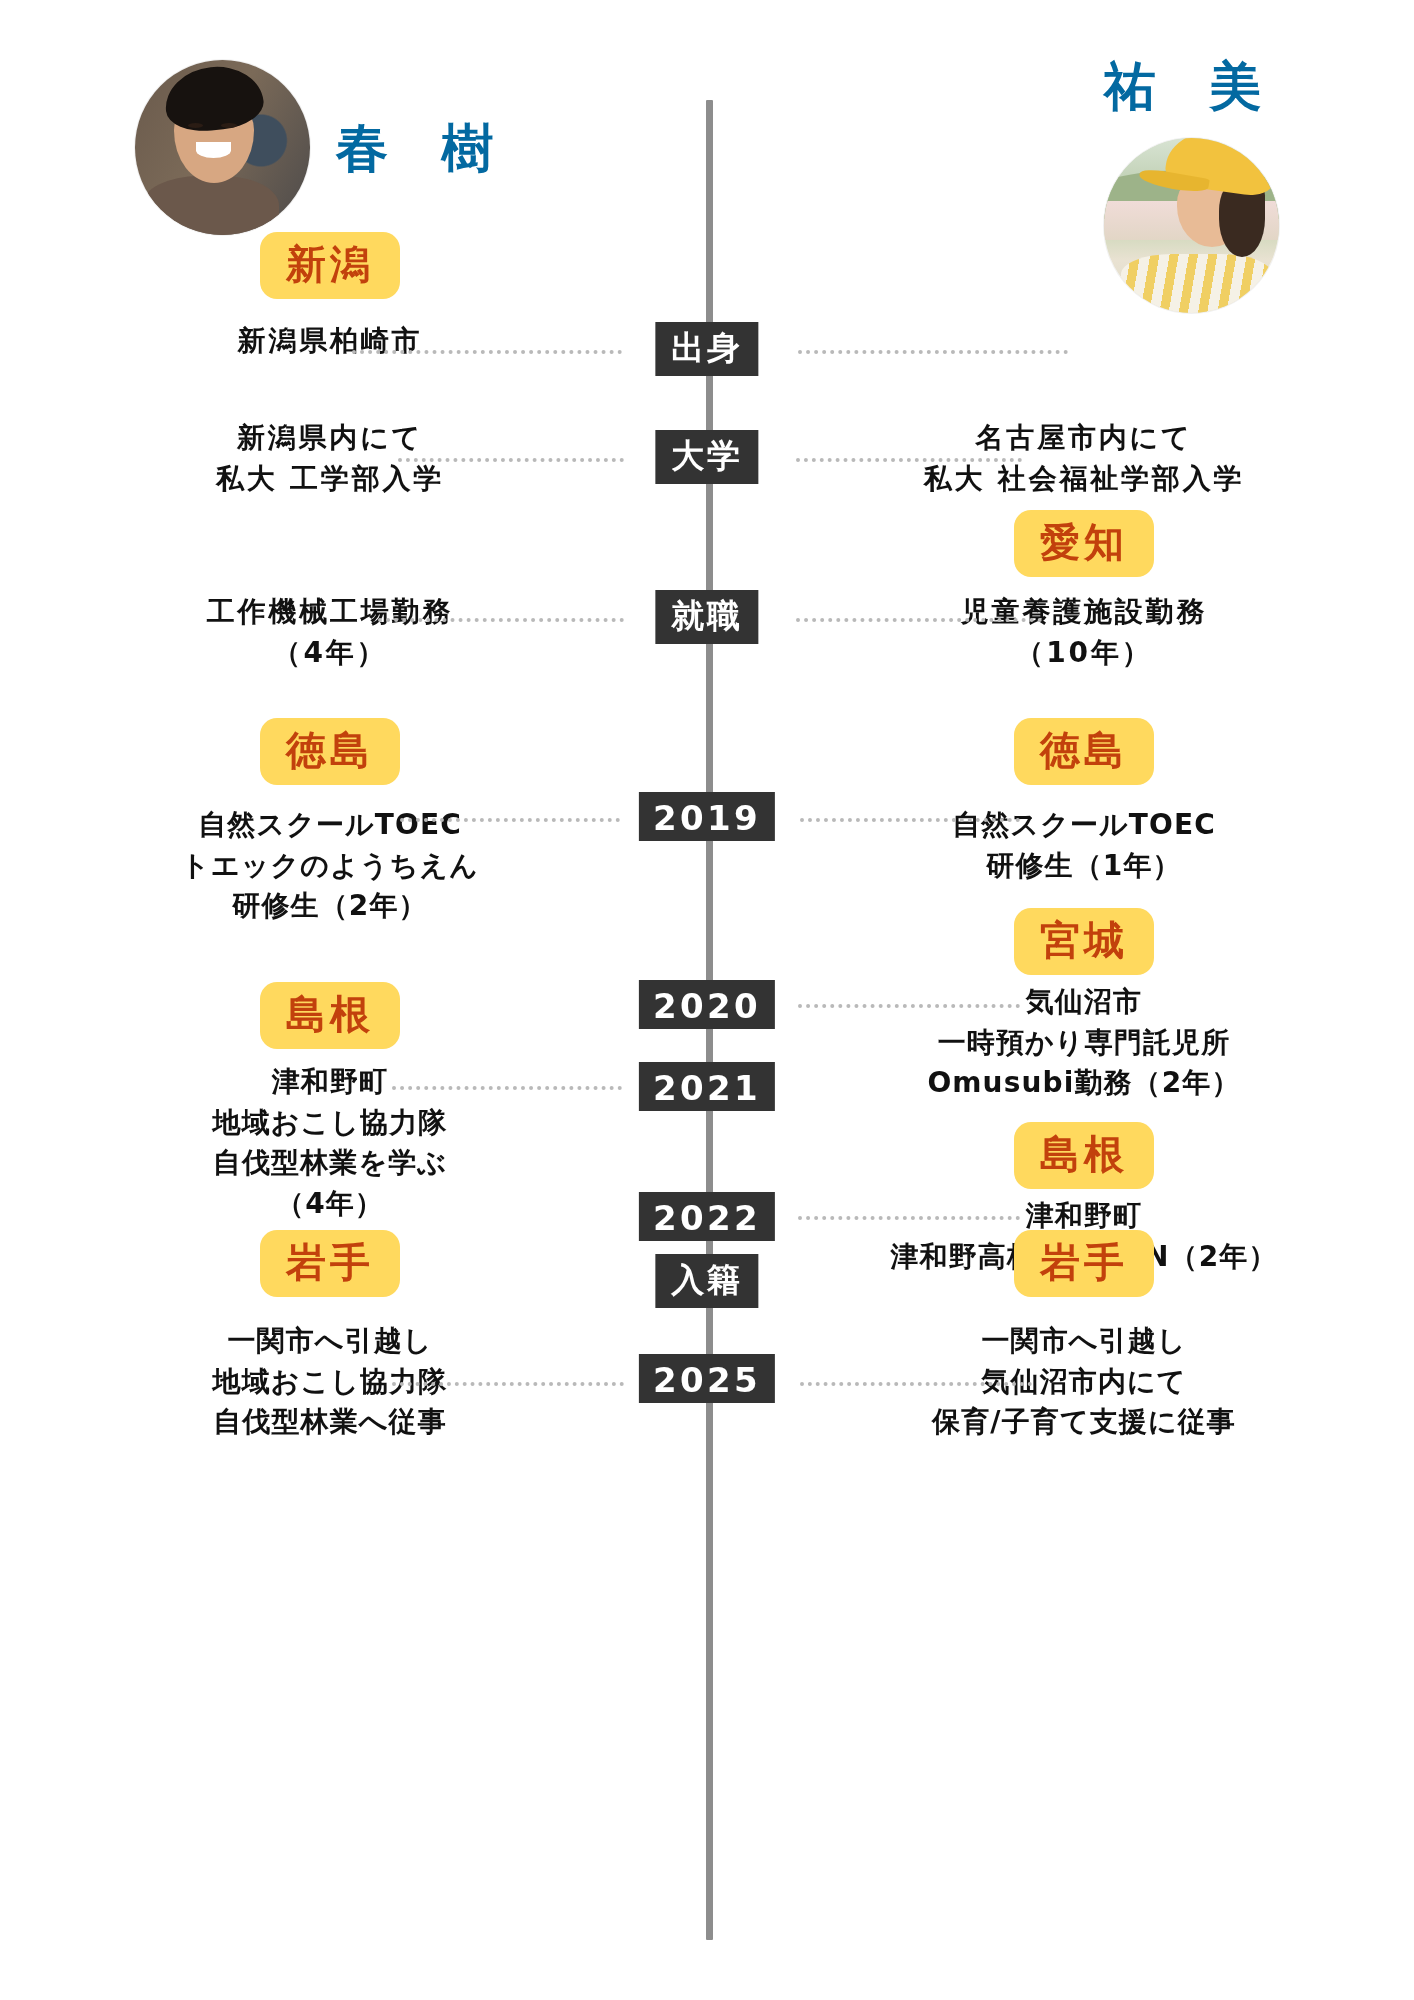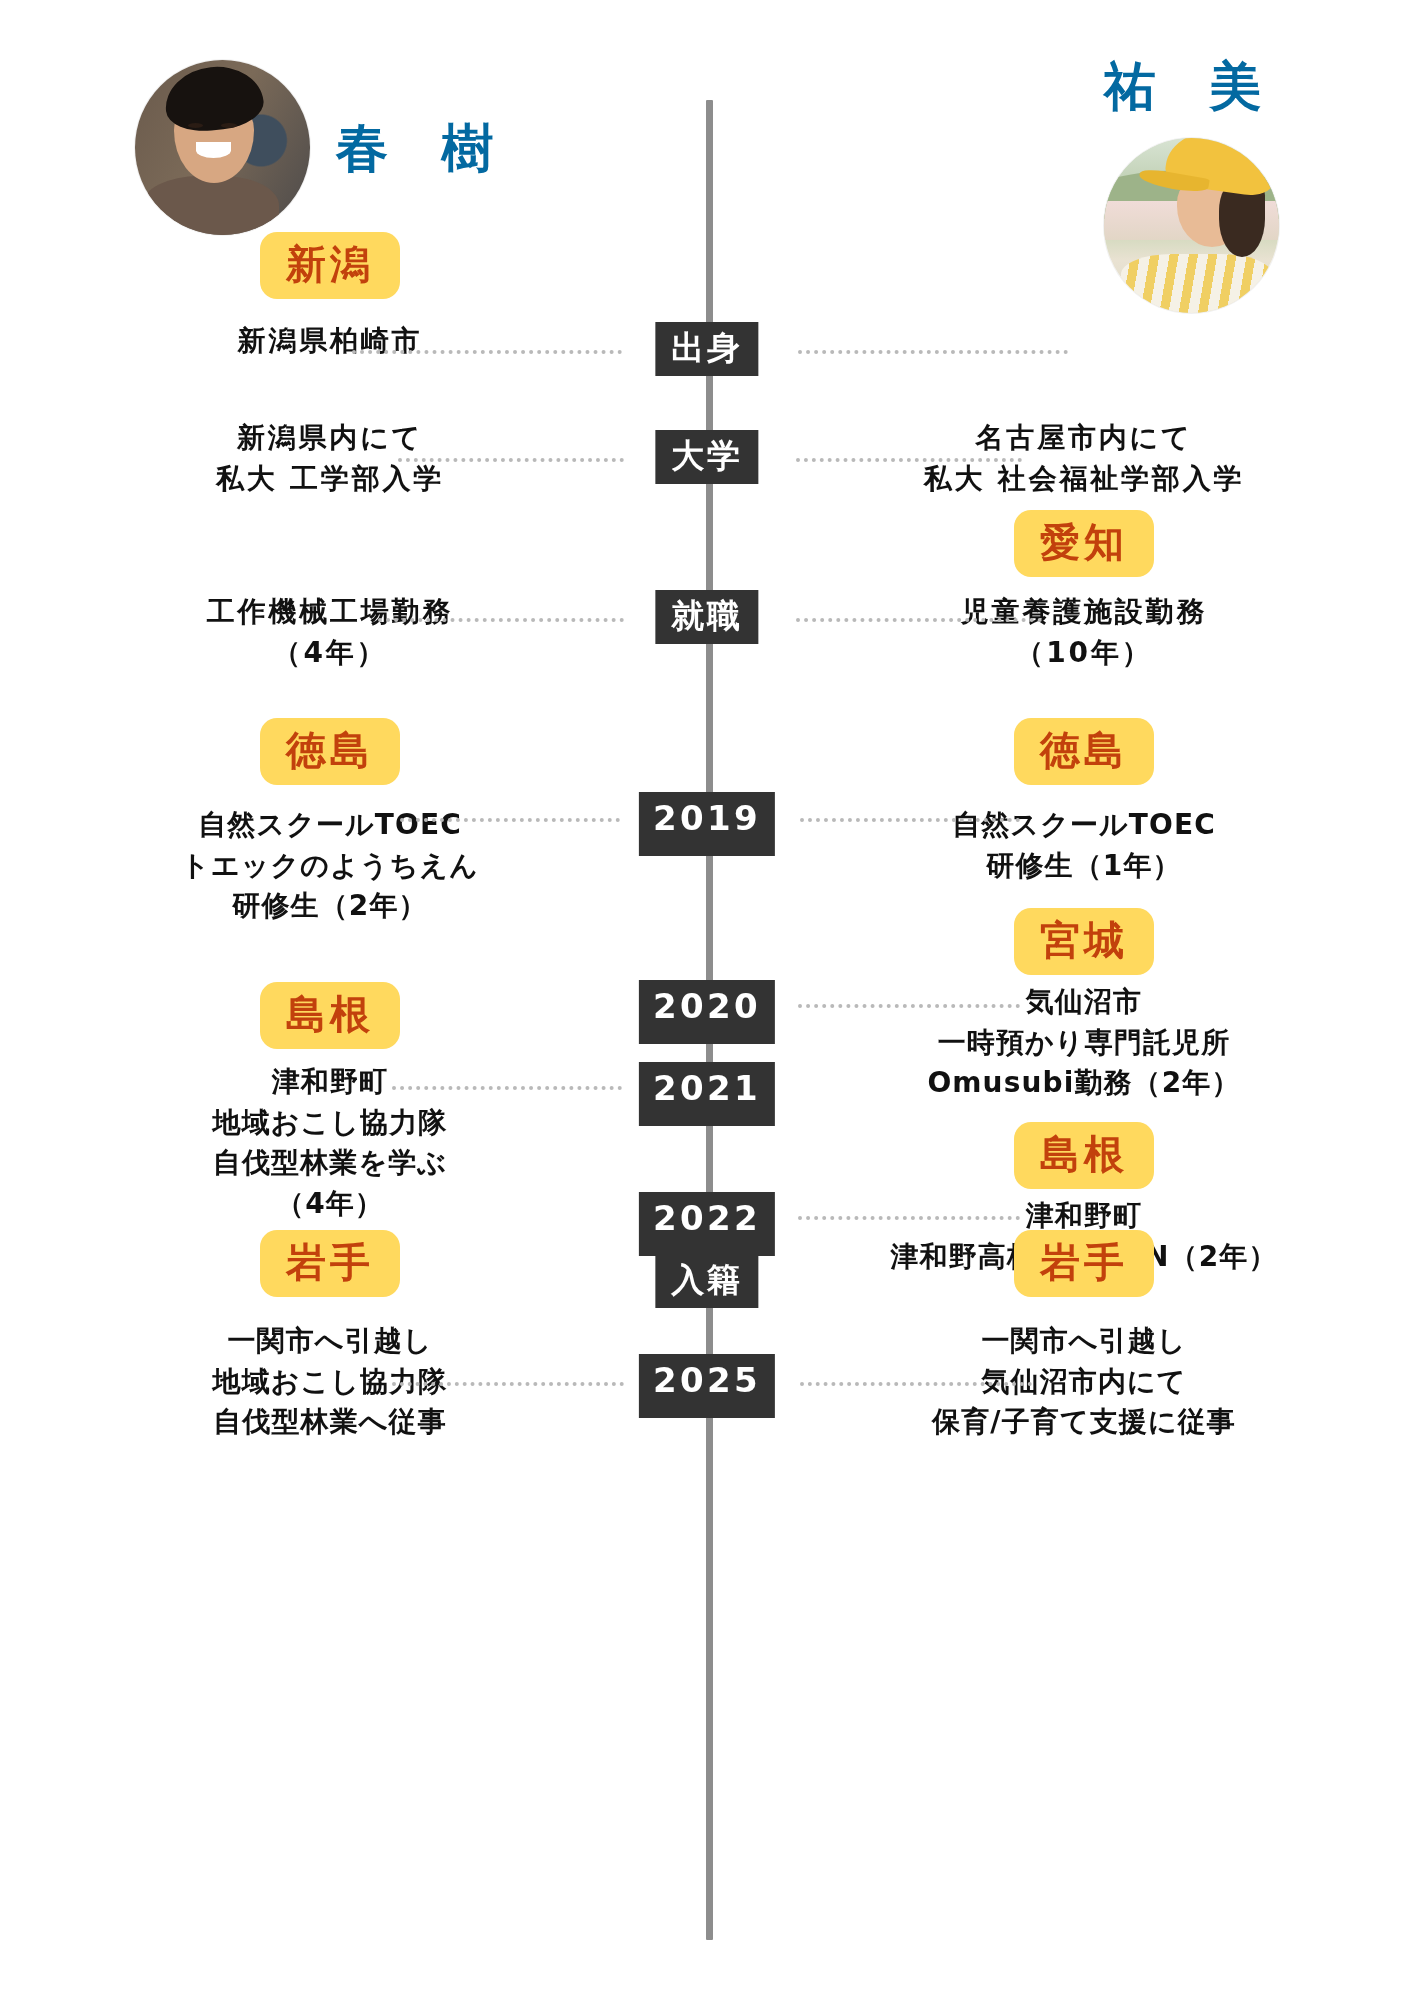--- a/index.html
+++ b/index.html
@@ -92,21 +92,21 @@
   }
   .desc.tight{letter-spacing:.04em;}
 
   
   .chip{
     position:absolute;left:50%;transform:translateX(-50%);
     background:#333333;color:#ffffff;
     font-size:33px;font-weight:700;letter-spacing:.08em;
     padding:7px 16px 9px;white-space:nowrap;line-height:1.15;z-index:4;
   }
-  .chip.num{font-size:34px;letter-spacing:.10em;padding:7px 14px 18px;}
+  .chip.num{font-size:34px;letter-spacing:.10em;padding:7px 14px 3px;}
 
   
   .dots{
     position:absolute;height:0;border-top:4px dotted #b9b9b9;z-index:2;
   }
 </style>
 </head>
 <body>
 
 <div class="page">

